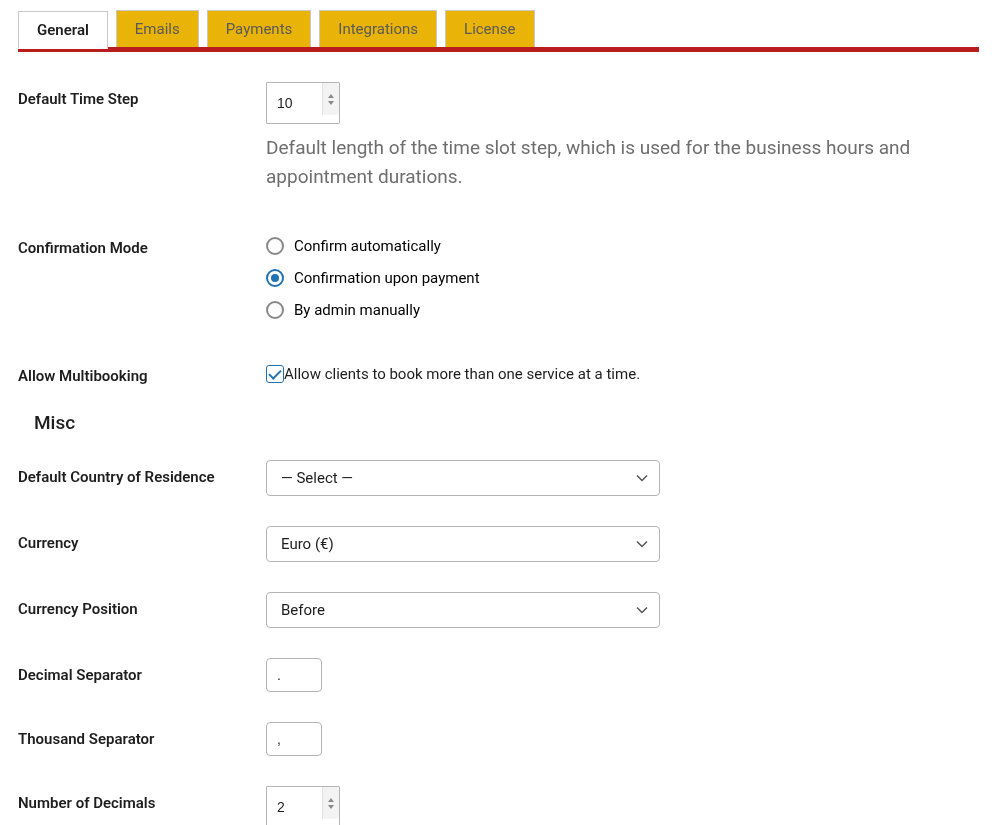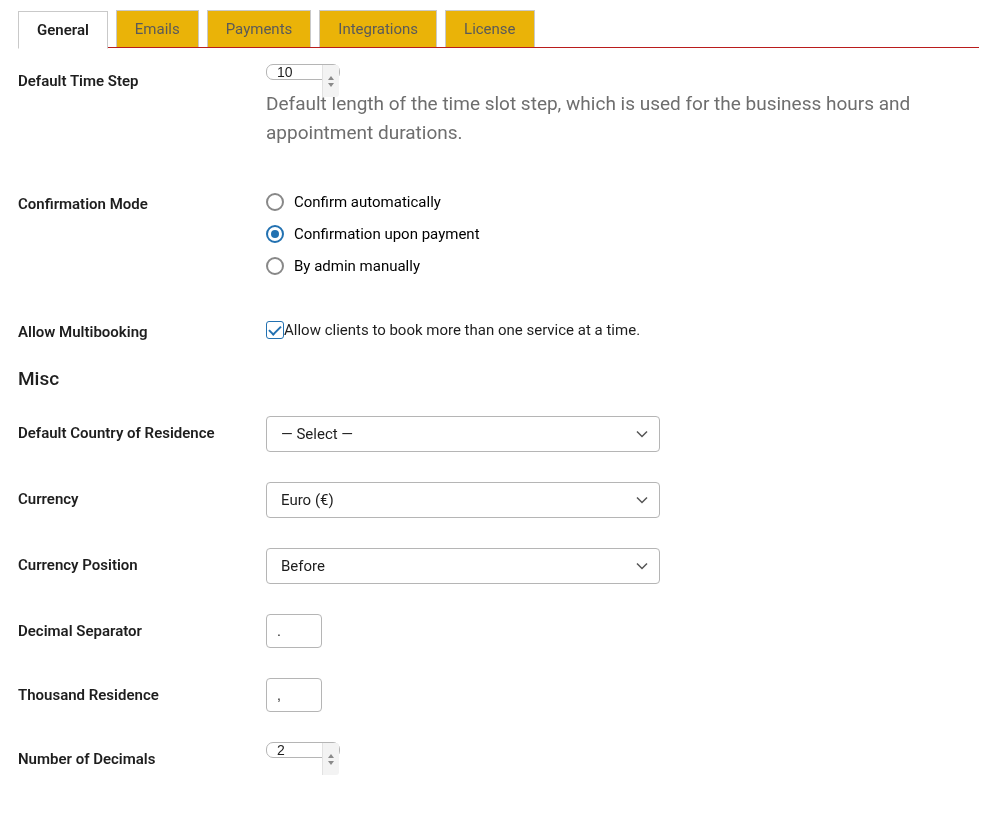--- a/index.html
+++ b/index.html
@@ -9,23 +9,23 @@
     }
     body {
       font-family: -apple-system, BlinkMacSystemFont, "Segoe UI", Roboto, Oxygen, Ubuntu, sans-serif;
       font-size: 14px;
       color: #1e1e1e;
       background: #ffffff;
       padding: 10px 18px;
     }
     .tabs {
       display: flex;
-      border-bottom: 1px solid #b91c1c;
+      border-bottom: 5px solid #b91c1c;
       gap: 8px;
-      margin-bottom: 16px;
+      margin-bottom: 30px;
     }
     .tab {
       background: #eab308;
       border: 1px solid #c9c9c9;
       border-bottom: none;
       padding: 9px 18px;
       font-size: 15px;
       color: #5a5a5a;
       cursor: pointer;
       position: relative;
@@ -56,23 +56,23 @@
     .form-field {
       flex: 1;
     }
     .number-input-wrapper {
       position: relative;
       display: inline-block;
       width: 74px;
     }
     .number-input {
       width: 74px;
-      height: 16px;
+      height: 42px;
       border: 1px solid #b5b5b5;
-      border-radius: 7px;
+      border-radius: 1px;
       padding: 0 22px 0 10px;
       font-size: 14px;
       color: #1e1e1e;
       background: #fff;
     }
     .number-spinner {
       position: absolute;
       right: 1px;
       top: 1px;
       width: 17px;
@@ -167,21 +167,21 @@
       transform: rotate(-45deg) translate(1px, -1px);
     }
     .checkbox-label {
       font-size: 15px;
       color: #1e1e1e;
     }
     .section-heading {
       font-size: 19px;
       font-weight: 500;
       color: #1e1e1e;
-      margin: 26px 0 26px 0;
+      margin: 26px 0 26px 16px;
     }
     .select-wrapper {
       position: relative;
       width: 394px;
     }
     .select {
       width: 100%;
       height: 36px;
       border: 1px solid #b5b5b5;
       border-radius: 4px;
@@ -318,21 +318,21 @@
 </div>
 
 <div class="form-row">
   <div class="form-label">Decimal Separator</div>
   <div class="form-field">
     <input class="small-input" value="." style="">
   </div>
 </div>
 
 <div class="form-row">
-  <div class="form-label">Thousand Residence</div>
+  <div class="form-label">Thousand Separator</div>
   <div class="form-field">
     <input class="small-input" value="," style="">
   </div>
 </div>
 
 <div class="form-row">
   <div class="form-label">Number of Decimals</div>
   <div class="form-field">
     <div class="number-input-wrapper">
       <input class="number-input" value="2" style="">

